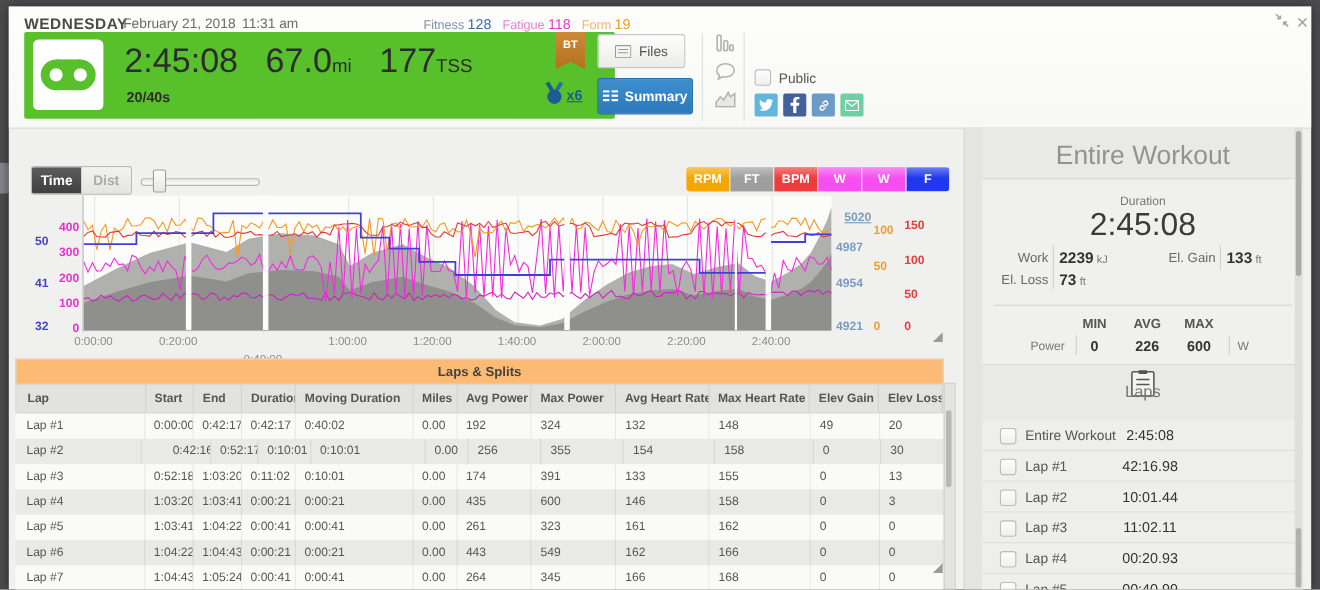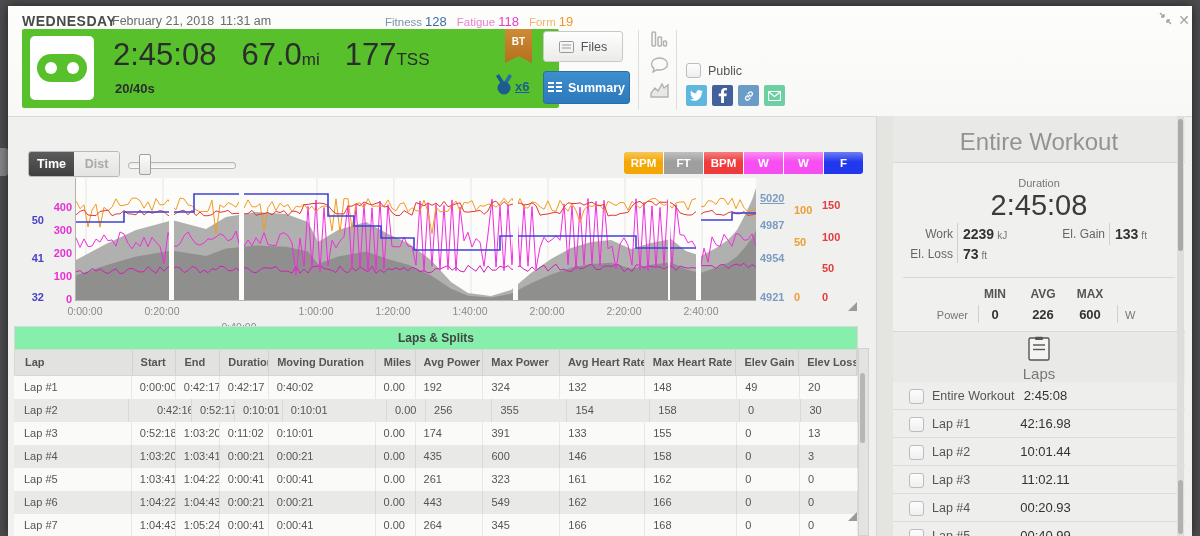--- a/index.html
+++ b/index.html
@@ -46,21 +46,21 @@
   .chbtn{width:39px;height:22px;color:#fff;font-size:11.5px;font-weight:bold;text-align:center;line-height:22px;border-right:1px solid #fff;cursor:pointer;}
   .chbtn:first-child{border-radius:3px 0 0 3px;}
   .chbtn:last-child{border-radius:0 3px 3px 0;border-right:none;}
   
   .plotbox{position:absolute;left:67px;top:172px;width:680px;height:122px;background:#fcfcfb;border-left:1px solid #b3b3b1;border-bottom:1px solid #b3b3b1;}
   .axlbl{position:absolute;font-size:11px;font-weight:bold;}
   .xtick{position:absolute;width:60px;text-align:center;font-size:10.5px;color:#8a8a8a;}
   .rsz{position:absolute;width:0;height:0;border-left:9px solid transparent;border-bottom:9px solid #9a9a98;cursor:nwse-resize;}
   
   .tbl{position:absolute;left:6px;top:320px;width:844px;}
-  .tbl-title{height:22px;background:#86efac;border:1px solid #d7d7d5;border-bottom:none;text-align:center;font-size:12px;font-weight:bold;color:#444;line-height:22px;}
+  .tbl-title{height:22px;background:#fdba74;border:1px solid #d7d7d5;border-bottom:none;text-align:center;font-size:12px;font-weight:bold;color:#444;line-height:22px;}
   .trow{display:flex;height:23px;line-height:23px;font-size:11px;color:#555;}
   .trow.hd{height:25px;line-height:25px;background:#e2e2e0;font-weight:bold;border:1px solid #d7d7d5;}
   .trow .c{box-sizing:border-box;padding-left:8px;border-right:1px solid rgba(0,0,0,.07);overflow:hidden;white-space:nowrap;}
   .trow .c:first-child{padding-left:10px;}
   .trow.odd{background:#fafaf8;}
   .trow.even{background:#e9e9e7;}
   .tsb{position:absolute;left:850px;top:342px;width:9px;height:186px;background:#e3e3e1;border:1px solid #d2d2d0;}
   .tsb .thumb{position:absolute;left:1px;top:24px;width:5px;height:70px;background:#b7b7b5;border-radius:3px;cursor:grab;}
   
   .gapcol{position:absolute;left:868px;top:110px;width:17px;height:420px;background:#e4e4e1;border-left:1px solid #d6d6d4;border-right:1px solid #d6d6d4;}
@@ -71,21 +71,21 @@
   .durbig{position:absolute;left:0;top:26px;width:100%;text-align:center;font-size:29px;color:#3b3b3b;}
   .statlbl{position:absolute;font-size:12px;color:#666;text-align:right;}
   .statval{position:absolute;font-size:14px;font-weight:bold;color:#333;}
   .statval i{font-style:normal;font-size:10px;font-weight:normal;color:#777;margin-left:3px;}
   .vsep{position:absolute;width:1px;background:#d0d0ce;}
   .hsep{position:absolute;left:10px;width:272px;height:1px;background:#d8d8d6;}
   .mam{position:absolute;font-size:12px;font-weight:bold;color:#555;width:46px;text-align:center;}
   .mamv{position:absolute;font-size:13px;font-weight:bold;color:#333;width:46px;text-align:center;}
   .pwlbl{position:absolute;font-size:11px;color:#777;text-align:right;}
   .wunit{position:absolute;font-size:11px;color:#777;}
-  .lapshdr{position:absolute;left:0;top:249px;width:100%;text-align:center;font-size:15px;color:#777;}
+  .lapshdr{position:absolute;left:0;top:232px;width:100%;text-align:center;font-size:15px;color:#777;}
   .laplist{position:absolute;left:0;top:266px;width:100%;}
   .laprow{position:relative;height:27px;border-bottom:1px solid #dcdcda;background:#eeeeec;cursor:pointer;}
   .laprow .cb{position:absolute;left:16px;top:7px;}
   .laprow .ll{position:absolute;left:39px;top:7px;font-size:12.5px;color:#555;}
   .laprow .lv{position:absolute;left:105px;top:6px;width:95px;text-align:center;font-size:13px;color:#333;}
   .psb{position:absolute;left:1169px;top:110px;width:7px;height:420px;background:#dededc;}
   .psb .th1{position:absolute;left:1px;top:3px;width:5px;height:132px;background:#a9a9a7;border-radius:3px;cursor:grab;}
   .psb .th2{position:absolute;left:1px;top:364px;width:5px;height:54px;background:#b1b1af;border-radius:3px;cursor:grab;}
   .sidetab{position:absolute;left:0;top:148px;width:8px;height:28px;background:#85858a;border-radius:0 3px 3px 0;cursor:pointer;}
 </style>
@@ -260,21 +260,21 @@
   </div>
   <div id="chartlayer">
       <span class="axlbl" style="left: 12px; top: 208px; width: 24px; color: rgb(71, 67, 198); text-align: right;">50</span>
       <span class="axlbl" style="left: 12px; top: 246px; width: 24px; color: rgb(71, 67, 198); text-align: right;">41</span>
       <span class="axlbl" style="left: 12px; top: 285px; width: 24px; color: rgb(71, 67, 198); text-align: right;">32</span>
       <span class="axlbl" style="left: 38px; top: 195px; width: 26px; color: rgb(230, 47, 212); text-align: right;">400</span>
       <span class="axlbl" style="left: 38px; top: 218px; width: 26px; color: rgb(230, 47, 212); text-align: right;">300</span>
       <span class="axlbl" style="left: 38px; top: 241px; width: 26px; color: rgb(230, 47, 212); text-align: right;">200</span>
       <span class="axlbl" style="left: 38px; top: 264px; width: 26px; color: rgb(230, 47, 212); text-align: right;">100</span>
       <span class="axlbl" style="left: 38px; top: 287px; width: 26px; color: rgb(230, 47, 212); text-align: right;">0</span>
-      <span class="axlbl" style="left: 752px; top: 186px; width: 32px; color: rgb(123, 156, 192); text-align: left; text-decoration: underline;">5020</span>
+      <span class="axlbl" style="left: 752px; top: 186px; width: 32px; color: rgb(123, 156, 192); text-align: right; text-decoration: underline;">5020</span>
       <span class="axlbl" style="left: 752px; top: 213px; width: 32px; color: rgb(123, 156, 192); text-align: left;">4987</span>
       <span class="axlbl" style="left: 752px; top: 246px; width: 32px; color: rgb(123, 156, 192); text-align: left;">4954</span>
       <span class="axlbl" style="left: 752px; top: 285px; width: 32px; color: rgb(123, 156, 192); text-align: left;">4921</span>
       <span class="axlbl" style="left: 786px; top: 198px; width: 24px; color: rgb(240, 157, 51); text-align: left;">100</span>
       <span class="axlbl" style="left: 786px; top: 230px; width: 24px; color: rgb(240, 157, 51); text-align: left;">50</span>
       <span class="axlbl" style="left: 786px; top: 285px; width: 24px; color: rgb(240, 157, 51); text-align: left;">0</span>
       <span class="axlbl" style="left: 814px; top: 193px; width: 26px; color: rgb(226, 60, 60); text-align: left;">150</span>
       <span class="axlbl" style="left: 814px; top: 225px; width: 26px; color: rgb(226, 60, 60); text-align: left;">100</span>
       <span class="axlbl" style="left: 814px; top: 256px; width: 26px; color: rgb(226, 60, 60); text-align: left;">50</span>
       <span class="axlbl" style="left: 814px; top: 285px; width: 26px; color: rgb(226, 60, 60); text-align: left;">0</span>

